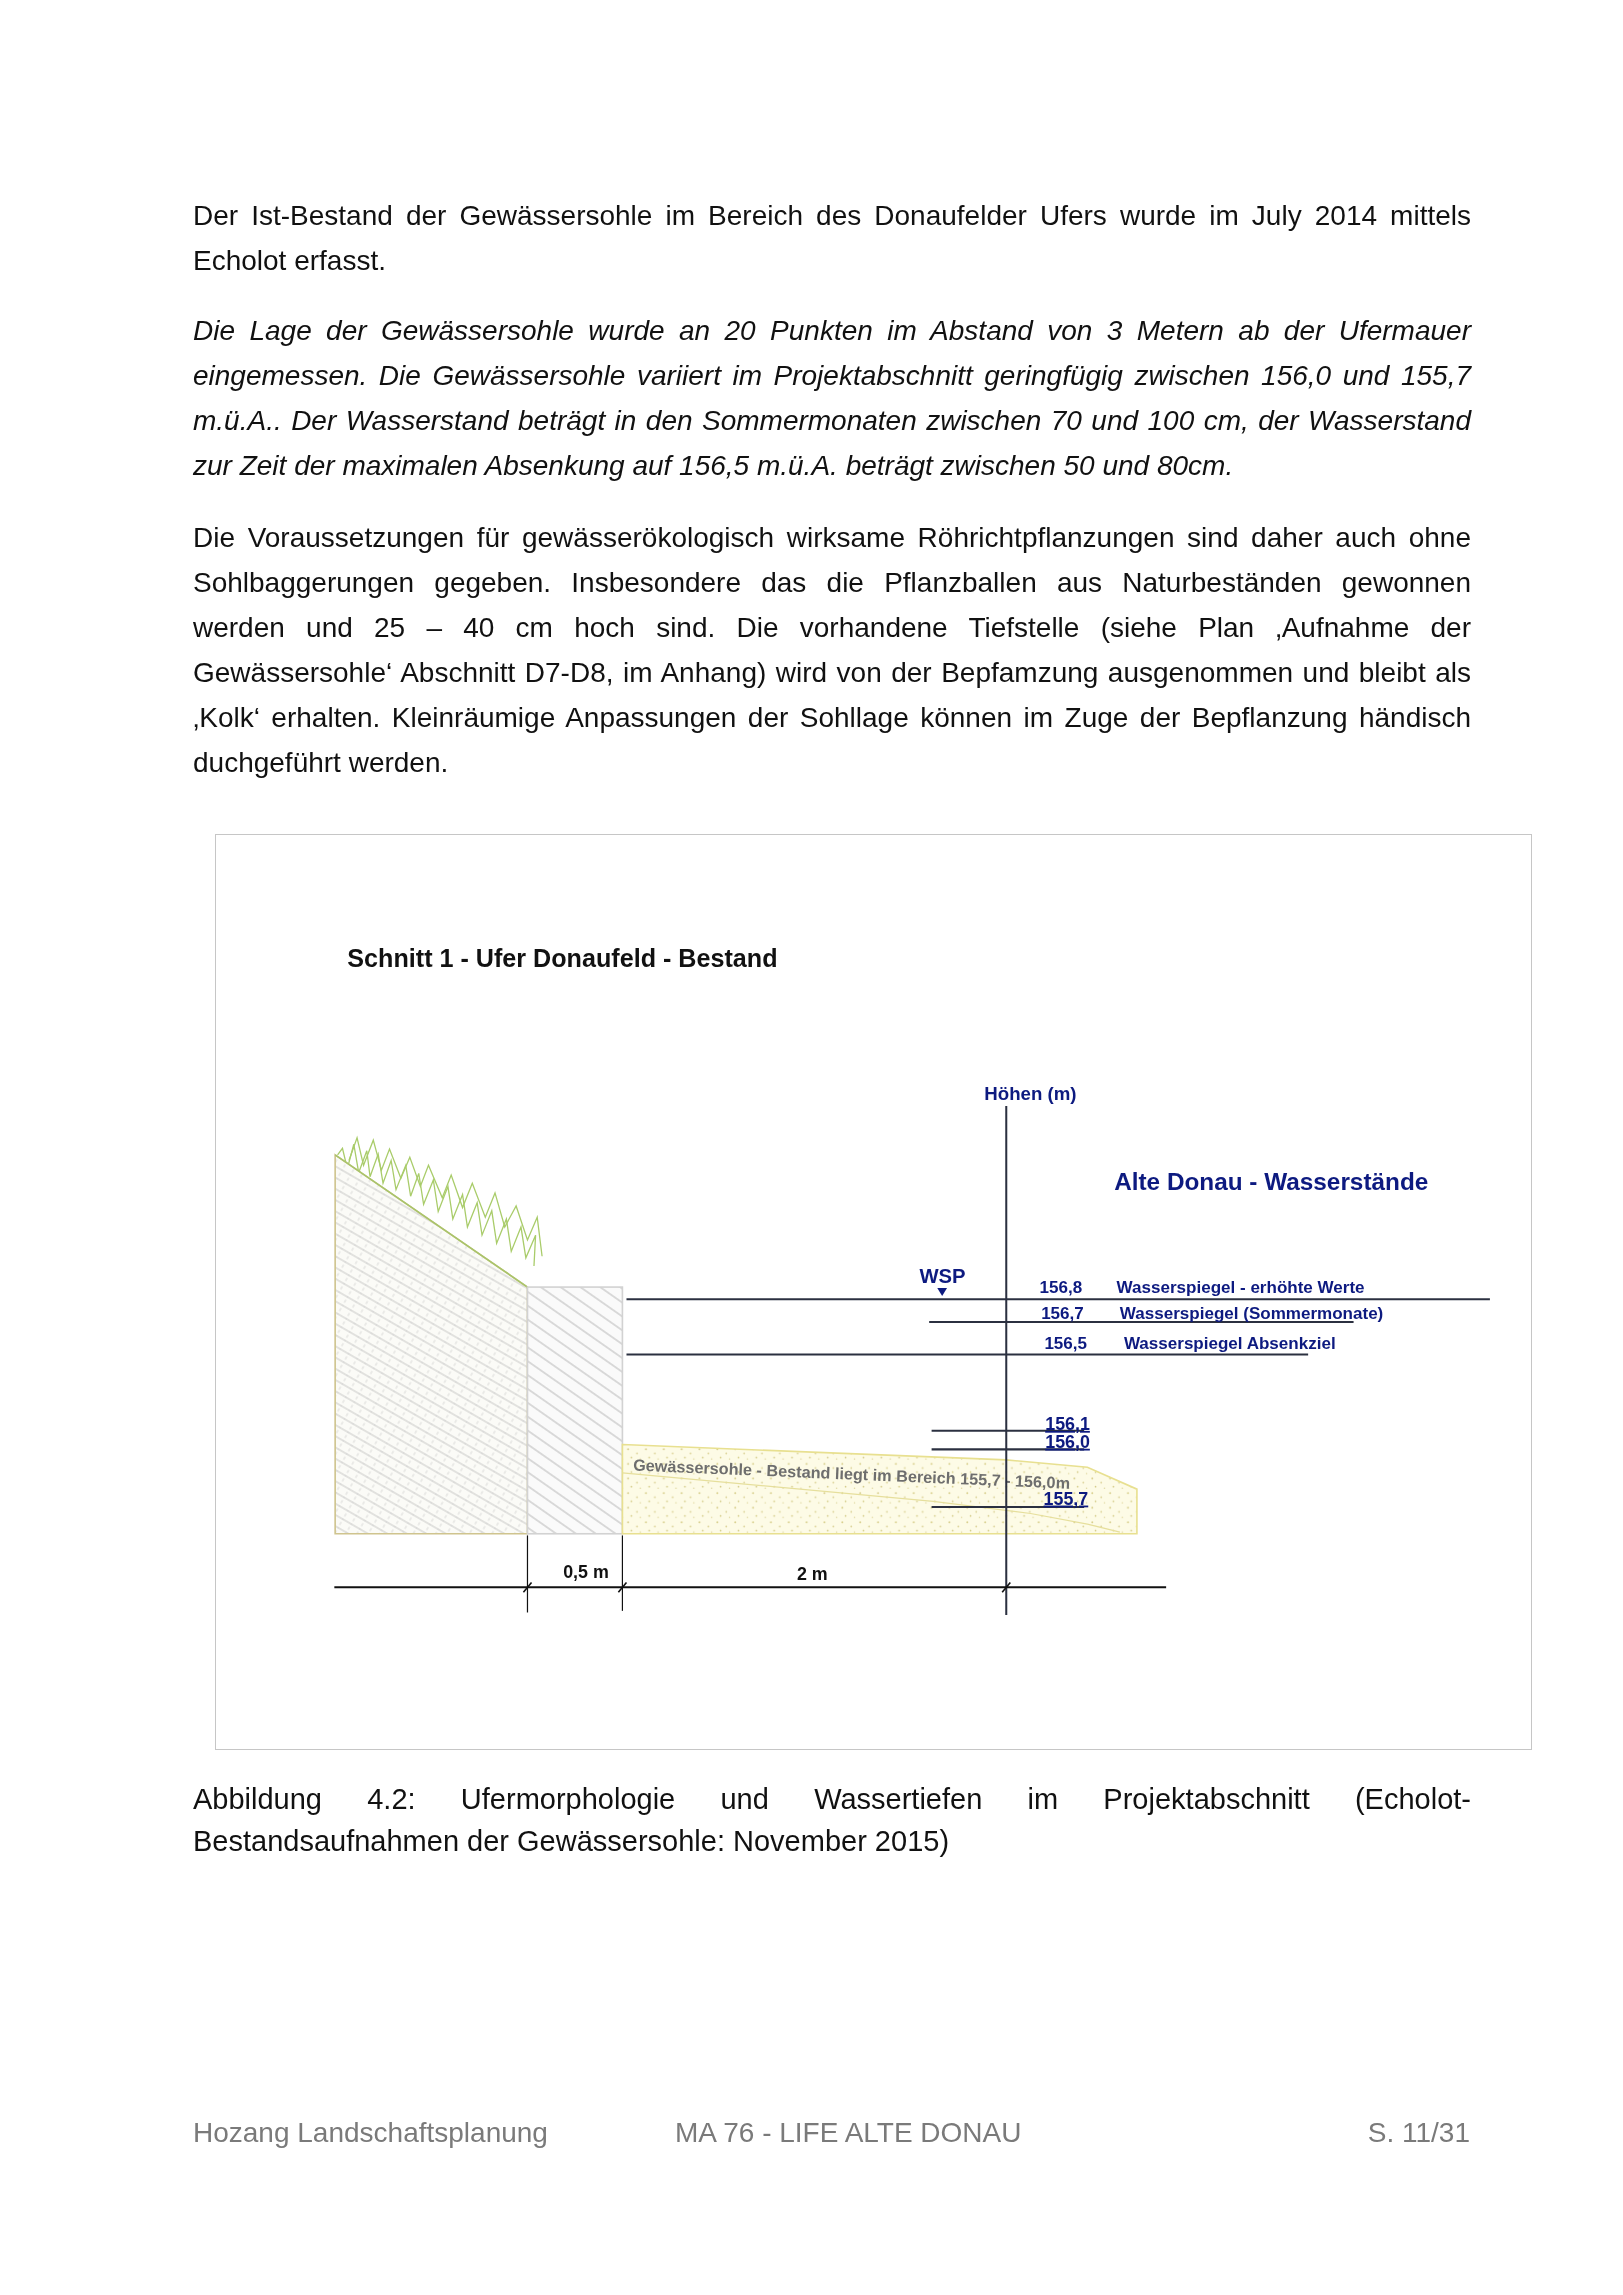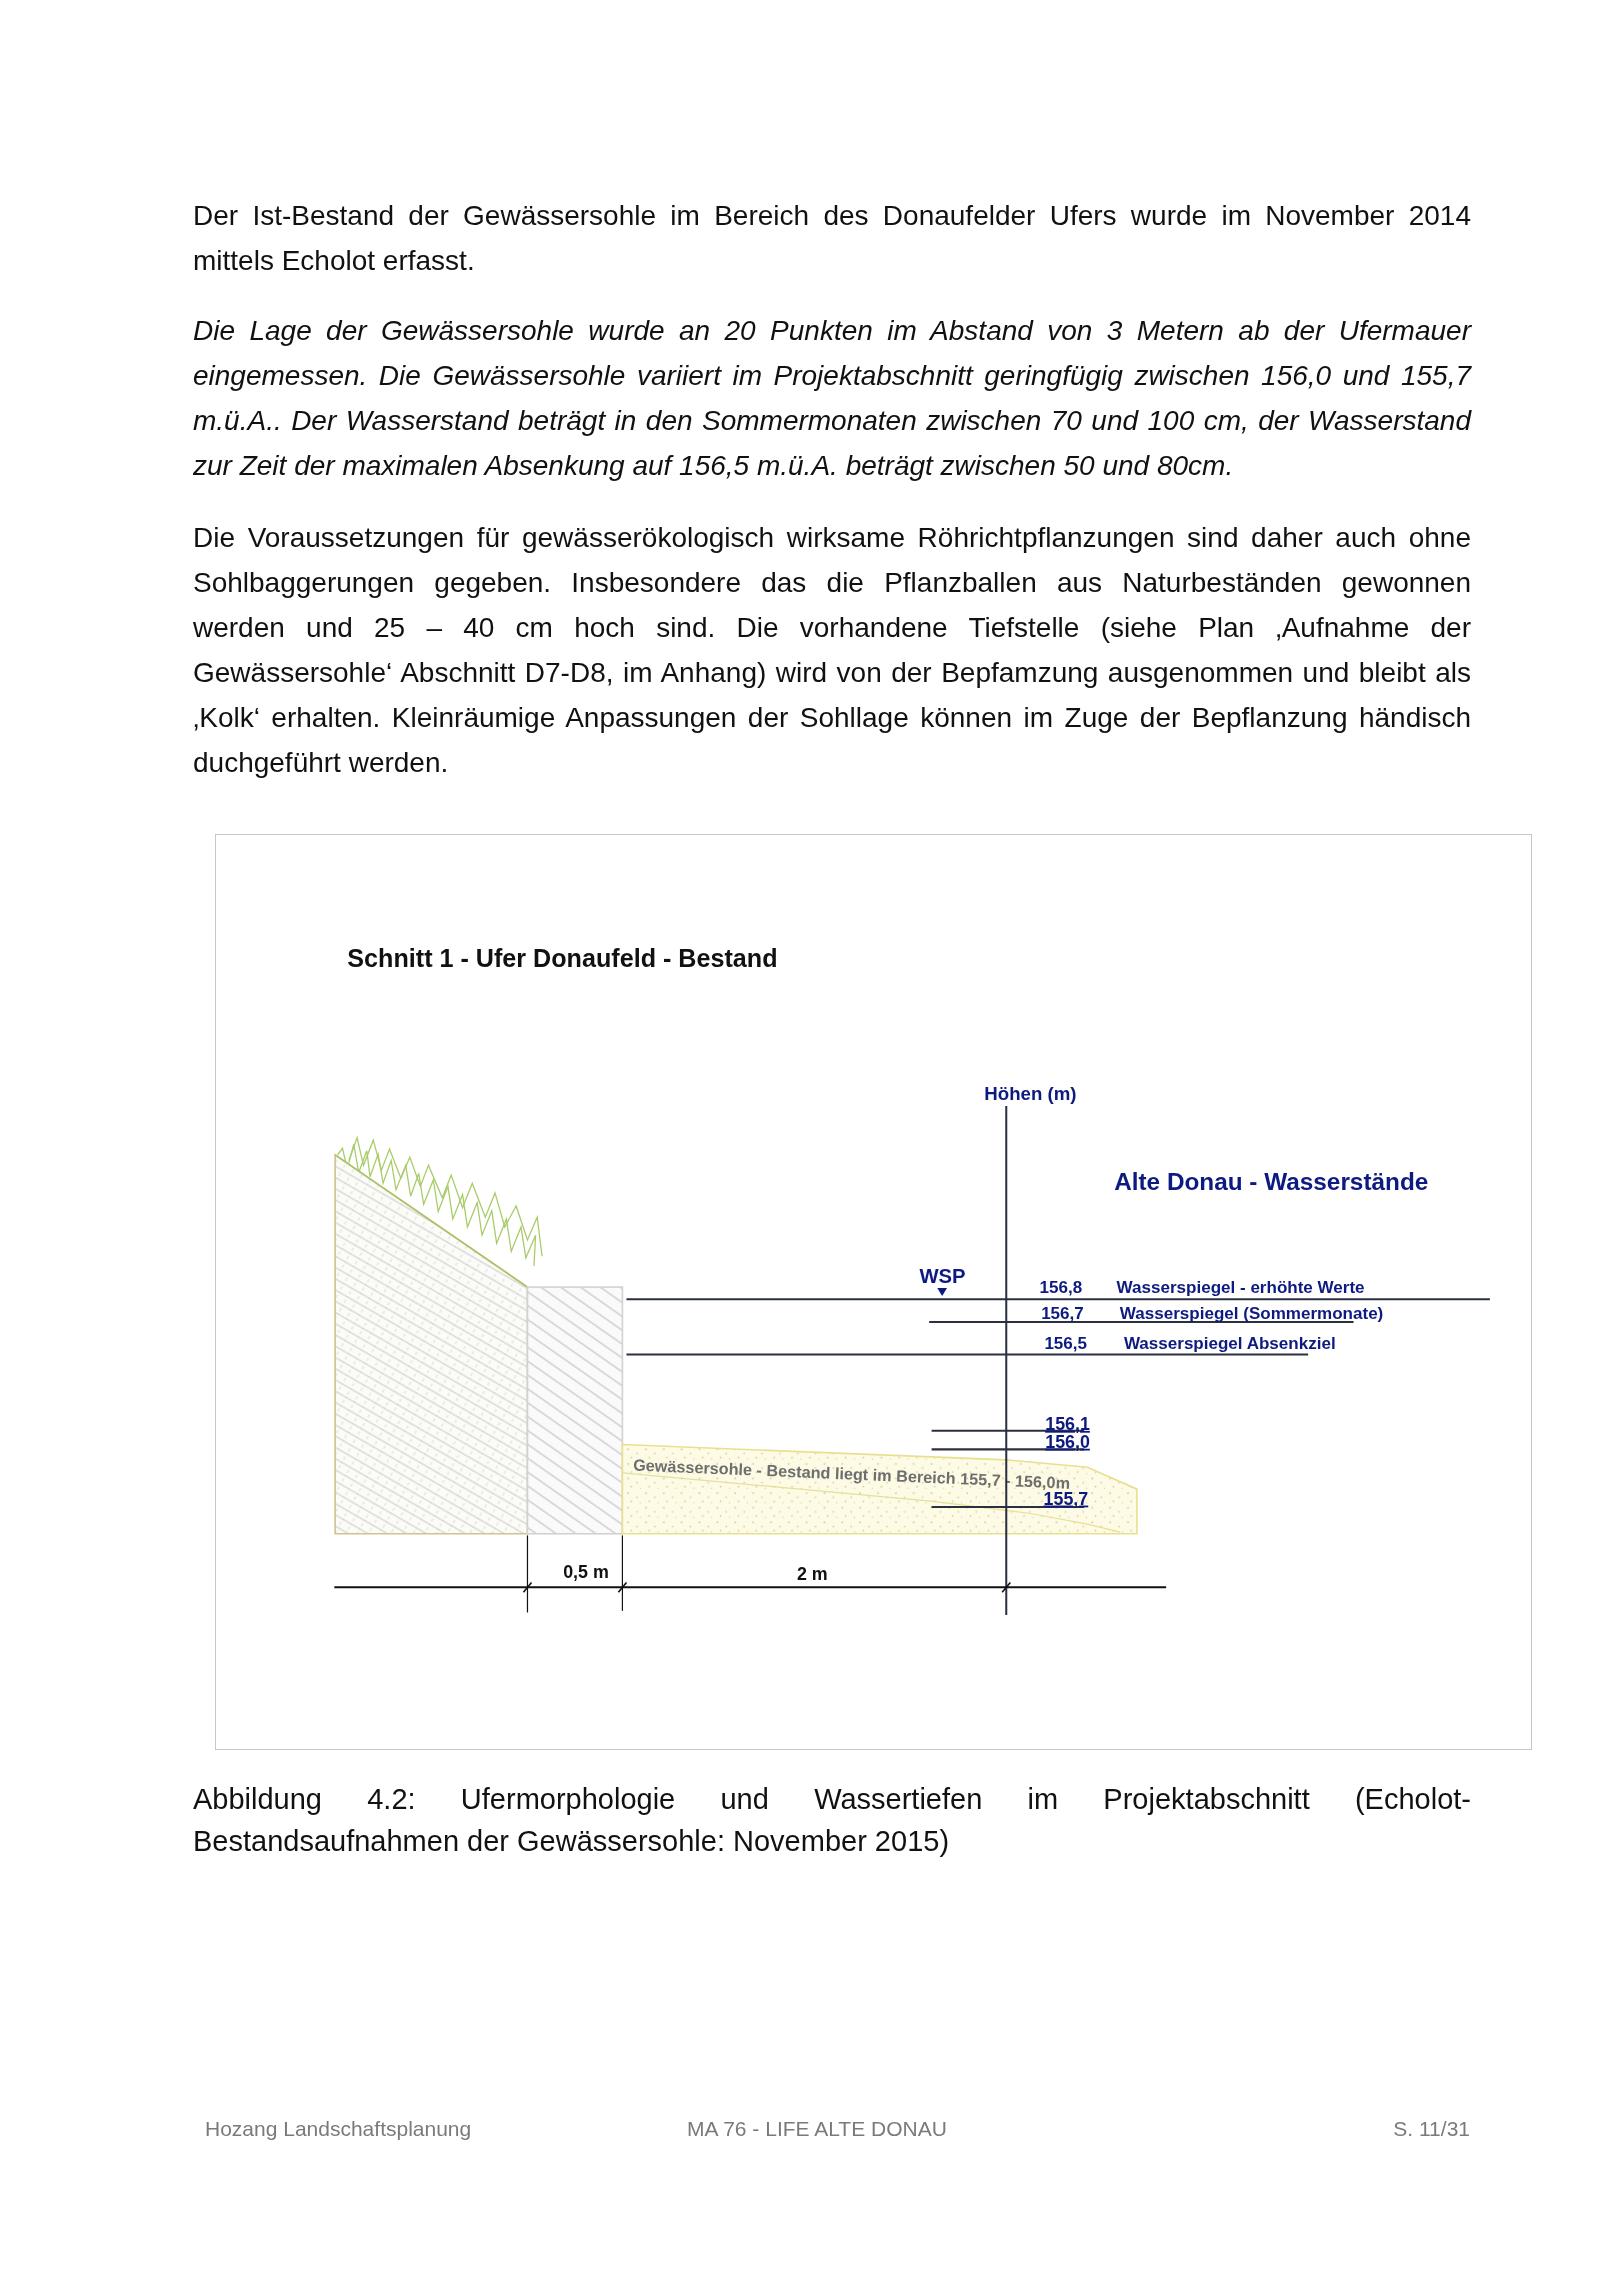--- a/index.html
+++ b/index.html
@@ -2,29 +2,29 @@
 <html style="font-size:13px"><head>
 <meta charset="utf-8">
 <style>
   html, body { margin:0; padding:0; background:#ffffff; }
   body { width:1623px; height:2295px; position:relative; overflow:hidden;
          font-family:"Liberation Sans", sans-serif; color:#111111; }
   .para { position:absolute; left:193px; width:1278px; font-size:28px;
           line-height:45px; text-align:justify; text-align-last:left; margin:0; }
   .caption { position:absolute; left:193px; width:1278px; font-size:29px;
              line-height:42px; text-align:justify; text-align-last:left; margin:0; }
-  .footer { position:absolute; top:2117px; font-size:21px; color:#7a7a7a;margin-left:12px; }
+  .footer { position:absolute; top:2117px; font-size:28px; color:#7a7a7a; }
   .figure { position:absolute; left:215px; top:834px; width:1317px; height:916px;
             border:1.6px solid #c6c6c6; box-sizing:border-box; }
   svg text { font-family:"Liberation Sans", sans-serif; }
 </style>
 </head>
 <body>
 
-<p class="para" style="top:193px;">Der Ist-Bestand der Gewässersohle im Bereich des Donaufelder Ufers wurde im November 2014 mittels Echolot erfasst.</p>
+<p class="para" style="top:193px;">Der Ist-Bestand der Gewässersohle im Bereich des Donaufelder Ufers wurde im July 2014 mittels Echolot erfasst.</p>
 <p class="para" style="top:308px;font-style:italic;">Die Lage der Gewässersohle wurde an 20 Punkten im Abstand von 3 Metern ab der Ufermauer eingemessen. Die Gewässersohle variiert im Projektabschnitt geringfügig zwischen 156,0 und 155,7 m.ü.A.. Der Wasserstand beträgt in den Sommermonaten zwischen 70 und 100 cm, der Wasserstand zur Zeit der maximalen Absenkung auf 156,5 m.ü.A. beträgt zwischen 50 und 80cm.</p>
 <p class="para" style="top:515px;">Die Voraussetzungen für gewässerökologisch wirksame Röhrichtpflanzungen sind daher auch ohne Sohlbaggerungen gegeben. Insbesondere das die Pflanzballen aus Naturbeständen gewonnen werden und 25 – 40 cm hoch sind. Die vorhandene Tiefstelle (siehe Plan ‚Aufnahme der Gewässersohle‘ Abschnitt D7-D8,  im Anhang) wird von der Bepfamzung ausgenommen und bleibt als ‚Kolk‘ erhalten. Kleinräumige Anpassungen der Sohllage können im Zuge der Bepflanzung händisch duchgeführt werden.</p>
 
 <div class="figure"></div>
 
 <svg width="1623" height="2295" style="position:absolute;left:0;top:0;" xmlns="http://www.w3.org/2000/svg" viewBox="0 0 2000 2828">
   <defs>
     <pattern id="crossHatch" width="12" height="12" patternUnits="userSpaceOnUse" patternTransform="rotate(30)">
       <rect width="12" height="12" fill="#fbfbf7"></rect>
       <path d="M0 6 H12" stroke="#bdbdbd" stroke-width="1"></path>

